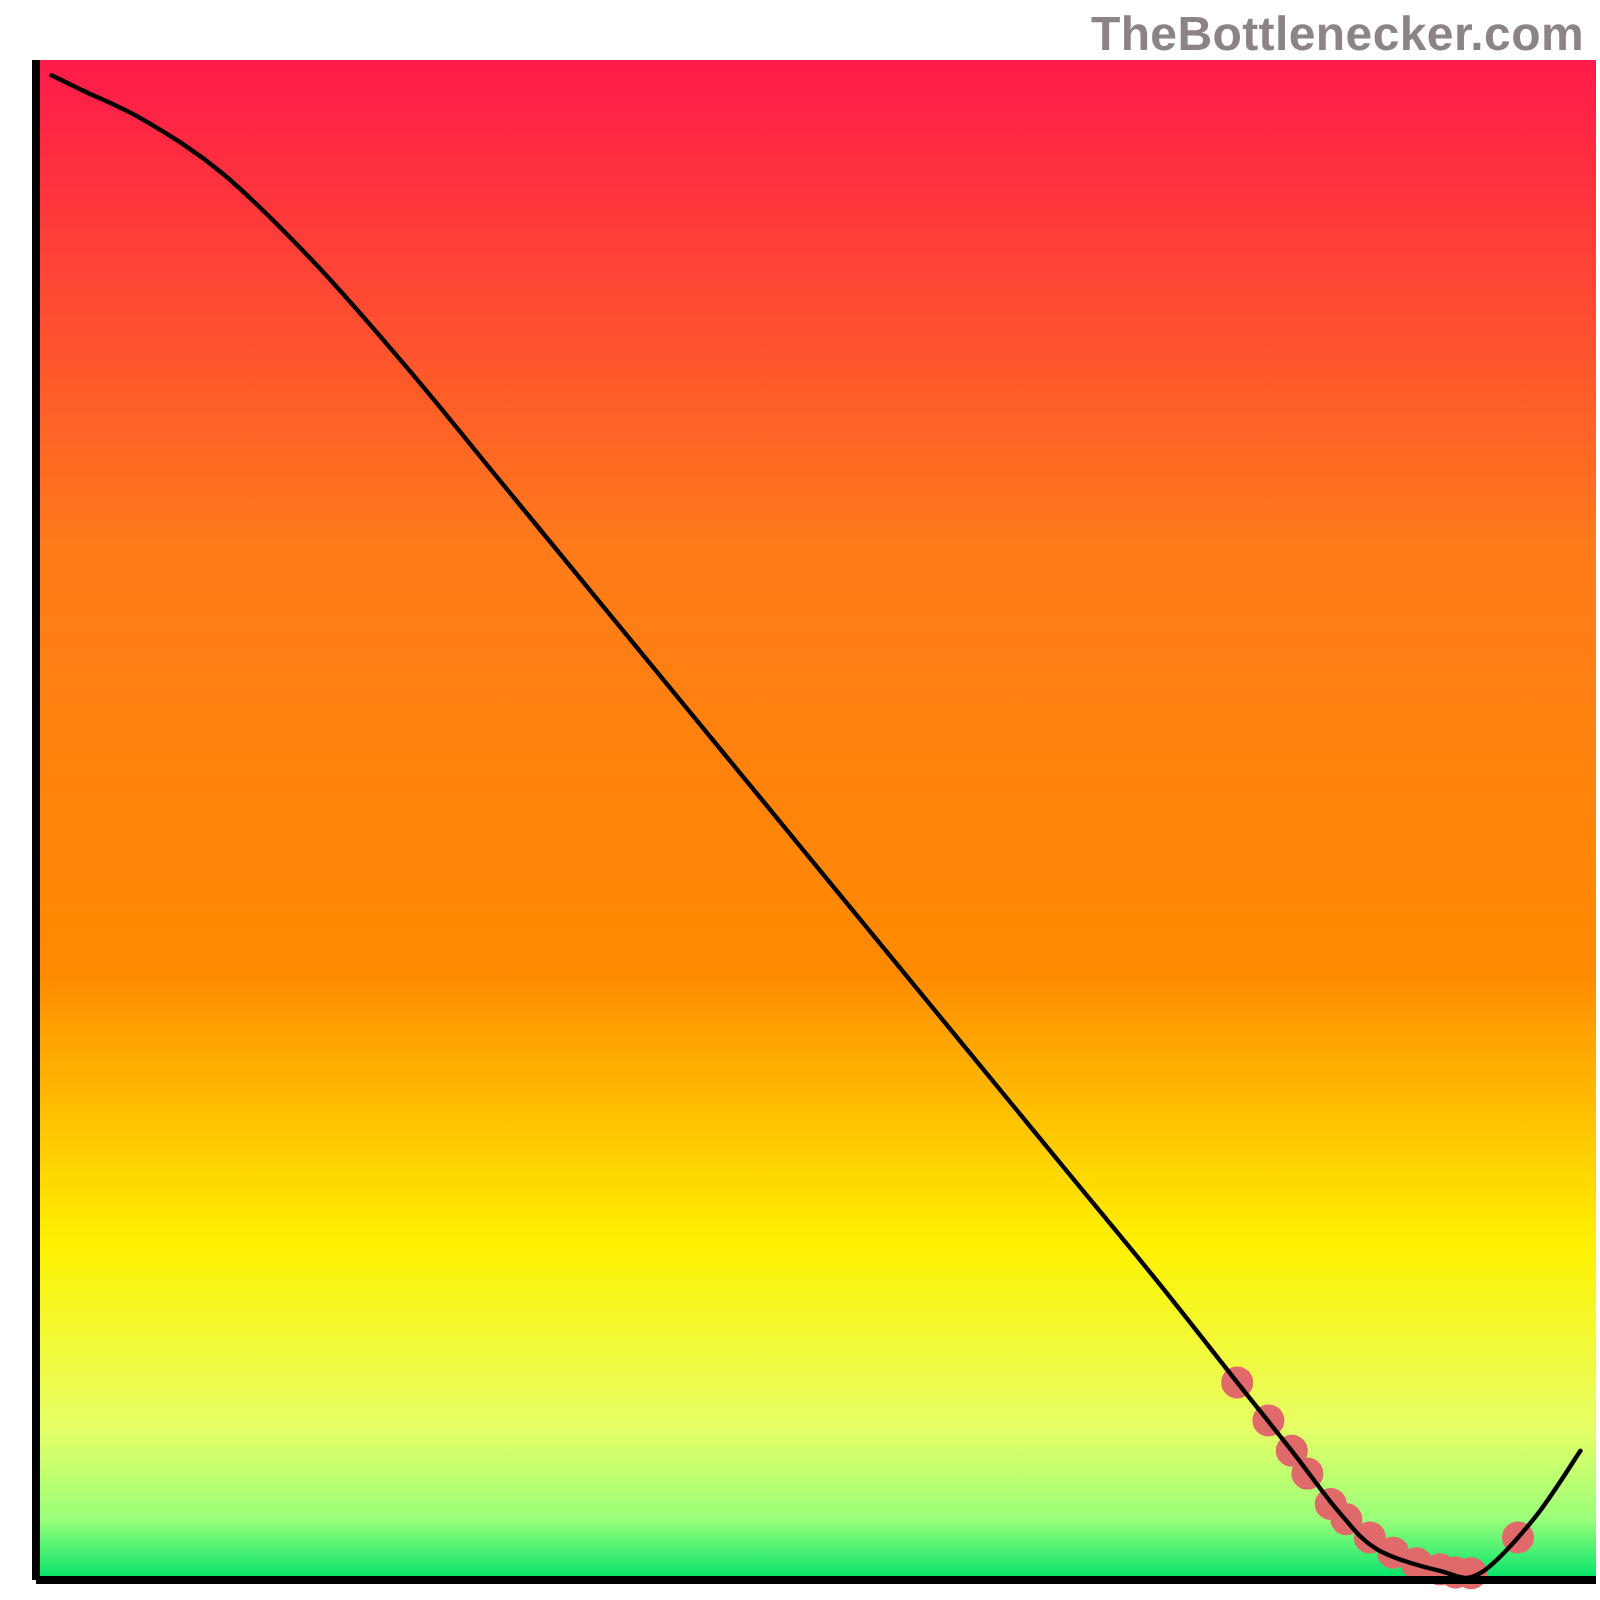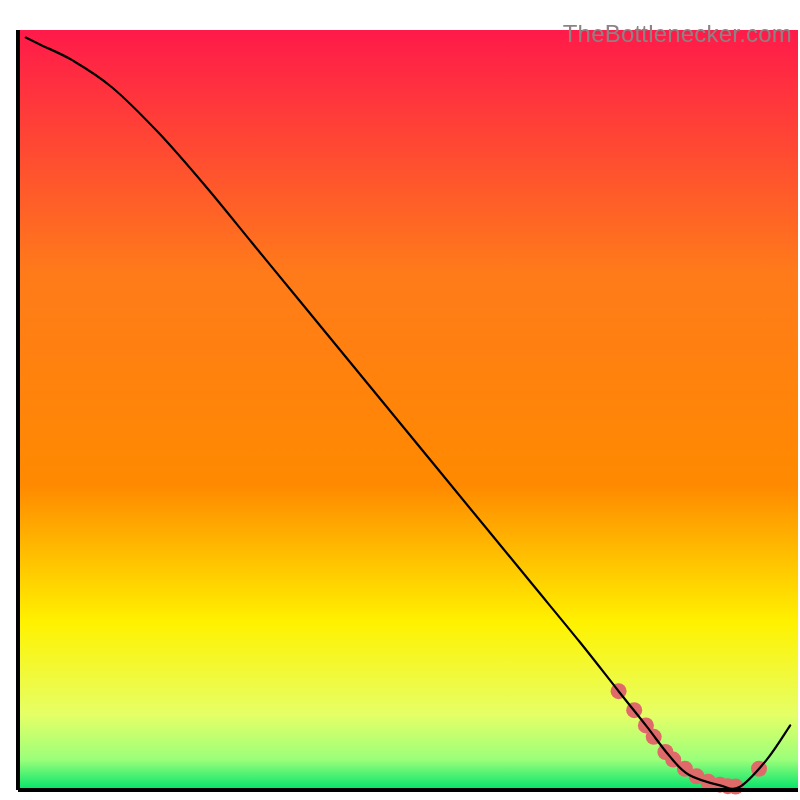--- a/index.html
+++ b/index.html
@@ -10,26 +10,26 @@
     background: #ffffff;
     overflow: hidden;
   }
   .chart-container {
     position: relative;
     width: 800px;
     height: 800px;
   }
   .attribution {
     position: absolute;
-    top: 20px;
+    top: 4px;
     right: 8px;
     font-family: Arial, Helvetica, sans-serif;
     font-size: 24px;
     color: #8c8484;
-    font-weight: 400;
+    font-weight: 700;
     letter-spacing: 0.2px;
   }
   svg {
     display: block;
   }
 </style>
 </head>
 <body>
 
 <div class="chart-container">

